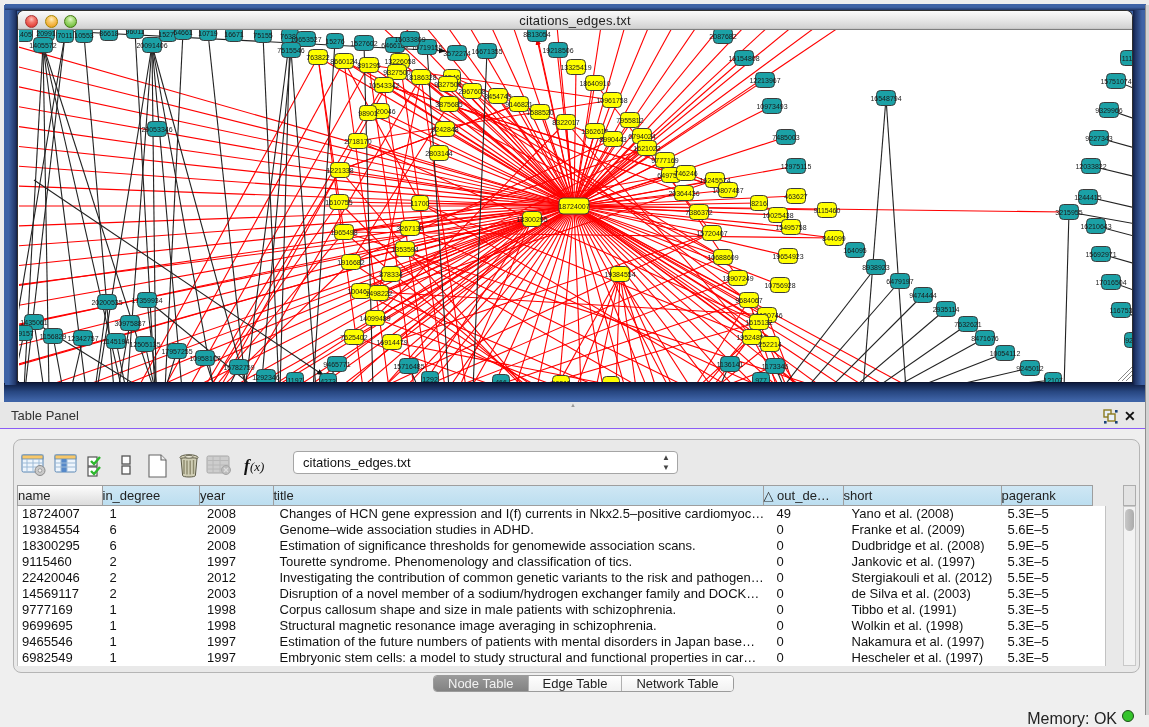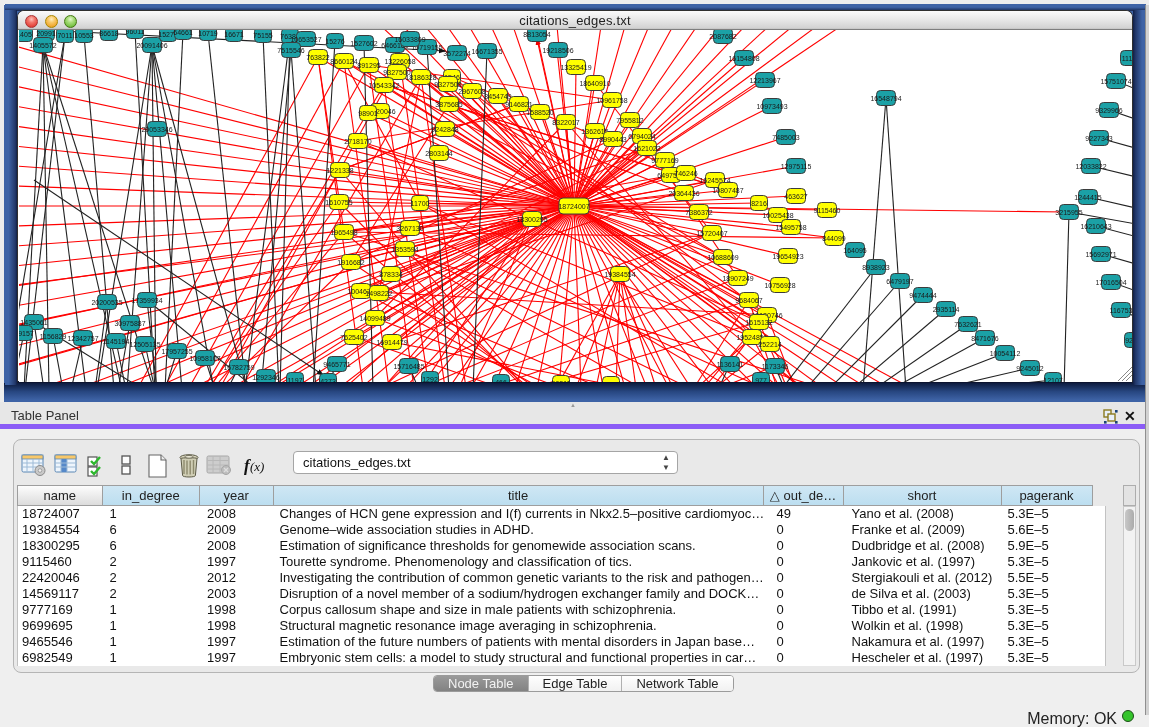--- a/index.html
+++ b/index.html
@@ -16,30 +16,30 @@
   border-radius:7px 7px 0 0;background:#fff;border:1px solid #30302f;border-bottom:2px solid #0c1430}
 #titlebar {position:absolute;left:0;top:0;width:100%;height:19px;border-radius:6px 6px 0 0;
   background:linear-gradient(#fbfbfb,#e9e9e9 45%,#d2d2d2 95%,#bcbcbc);border-bottom:1px solid #7e7e7e;}
 #title {text-align:center;font-size:13px;color:#222;line-height:19px;letter-spacing:0.2px}
 .tl {position:absolute;top:4px;width:13px;height:13px;border-radius:50%;}
 #tlr {left:7px;background:radial-gradient(circle at 50% 30%,#ffc2bb 0%,#f2766b 35%,#e3433a 75%,#b9251f);border:0.5px solid #a33;}
 #tly {left:26.5px;background:radial-gradient(circle at 50% 30%,#ffedbe 0%,#f8c969 35%,#f0a72e 75%,#c07b1a);border:0.5px solid #a80;}
 #tlg {left:46px;background:radial-gradient(circle at 50% 30%,#e4f8cd 0%,#a8dc7a 35%,#77c245 75%,#4d8f28);border:0.5px solid #471;}
 #canvas {position:absolute;left:1px;top:19px;width:1113px;height:352px;background:#fff;overflow:hidden}
 #tpanel {position:absolute;left:0;top:402px;width:1149px;height:325px;background:#efefef}
-#tpbar {position:absolute;left:0;top:0;width:1149px;height:27px;background:#e7e7e7;border-bottom:5px solid #8b5cf6}
+#tpbar {position:absolute;left:0;top:0;width:1149px;height:27px;background:#e7e7e7;border-bottom:1px solid #8b5cf6}
 #tpbar span {position:absolute;left:11px;top:6px;font-size:13px;color:#333}
 #inset {position:absolute;left:13px;top:37px;width:1127px;height:234px;background:#e9e9e9;
   border:1px solid #b5b5b5;border-radius:8px}
 #toolbar {position:absolute;left:0px;top:10px;width:700px;height:34px}
 #combo {position:absolute;left:279px;top:11px;width:385px;height:23px;background:#fff;
   border:1px solid #a5a5a5;border-radius:4px;font-size:13px;color:#111;line-height:21px;padding-left:9px}
 #combo .arr {position:absolute;right:7px;top:1px;font-size:8px;color:#444;line-height:10px}
 #thead {position:absolute;left:3px;top:45px;height:21px;display:flex;font-size:13px;color:#222}
-#thead div {border:1px solid #9e9e9e;border-left:none;text-align:center;line-height:20px;
+#thead div {border:1px solid #9e9e9e;border-left:none;line-height:20px;
   background:linear-gradient(#cfe7f4,#bcdef0)}
 #thead div.g {background:linear-gradient(#fdfdfd,#dcdcdc)}
 #tbody {position:absolute;left:3px;top:66px;width:1089px;height:160px;background:#fff;font-size:13px;color:#111;border-left:1px solid #c2c2c2;border-right:1px solid #c2c2c2}
 .tr {display:flex;height:16px;line-height:16px;white-space:nowrap}
 .c0 {width:85.5px;padding-left:4px} .c1 {width:97.5px;padding-left:6px}
 .c2 {width:73.5px;padding-left:6px} .c3 {width:490px;padding-left:5px;overflow:hidden}
 .c4 {width:80px;padding-left:12px} .c5 {width:158px;padding-left:7px} .c6 {padding-left:5px}
 #vsb {position:absolute;left:1109px;top:66px;width:13px;height:160px;background:#f2f2f2;border:1px solid #c9c9c9}
 #vsb div {position:absolute;left:1px;top:2px;width:9px;height:22px;background:linear-gradient(90deg,#c8c8c8,#ababab);border-radius:5px}
 #corner {position:absolute;left:1109px;top:45px;width:13px;height:21px;background:#e3e3e3;border:1px solid #adadad}

